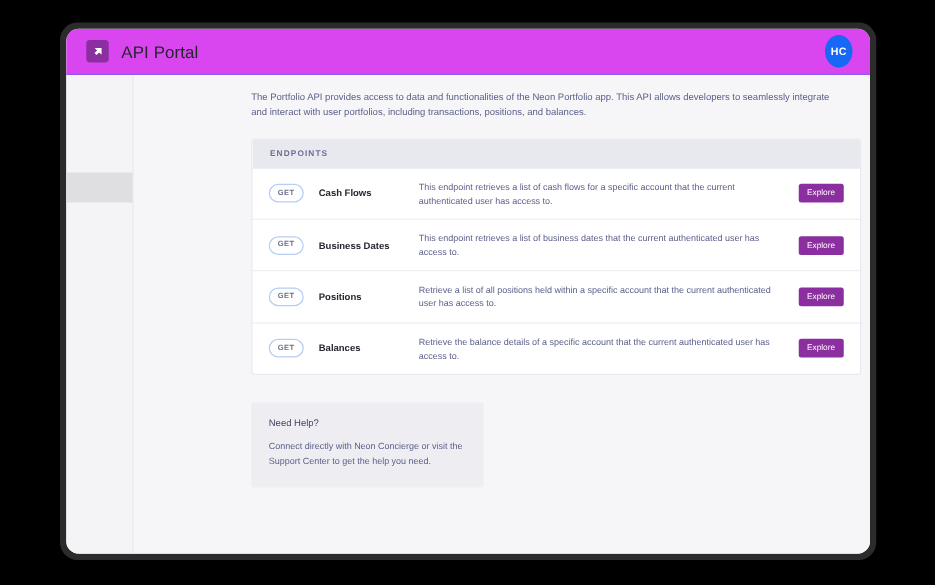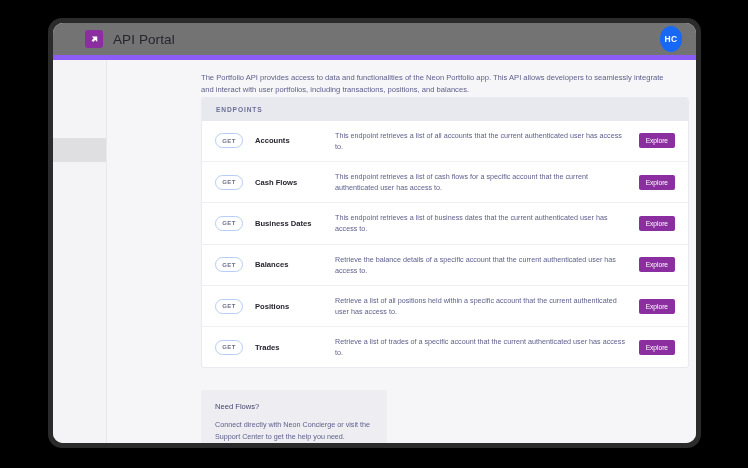--- a/index.html
+++ b/index.html
@@ -31,25 +31,25 @@
     height: 100%;
     background: #f6f6f8;
     border-radius: 10px;
     overflow: hidden;
   }
 
   
   .topbar {
     position: relative;
     height: 37px;
-    background: #737373;
-    border-bottom: 5px solid #8b5cf6;
-    display: flex;
-    align-items: center;
-    padding: 0 32px;
+    background: #d946ef;
+    border-bottom: 1px solid #8b5cf6;
+    display: flex;
+    align-items: center;
+    padding: 0 16px;
   }
 
   .brand {
     display: flex;
     align-items: center;
     gap: 10px;
   }
 
   .logo-mark {
     width: 18px;
@@ -119,21 +119,21 @@
     position: absolute;
     inset: 0;
     padding: 12px 20px 0 94px;
   }
 
   .intro {
     font-size: 7.6px;
     line-height: 1.62;
     color: #5c5f8a;
     max-width: 488px;
-    margin-bottom: 0;
+    margin-bottom: 14px;
   }
 
   
   .panel {
     background: #ffffff;
     border: 1px solid #e9e9ef;
     border-radius: 3px;
     width: 488px;
     overflow: hidden;
   }
@@ -250,65 +250,53 @@
       </div>
 
       <div class="content">
         <div class="scroll-pane">
 
           <p class="intro">The Portfolio API provides access to data and functionalities of the Neon Portfolio app. This API allows developers to seamlessly integrate and interact with user portfolios, including transactions, positions, and balances.</p>
 
           <div class="panel">
             <div class="panel-head">ENDPOINTS</div>
 
-            <div class="ep-row">
-              <span class="method">GET</span>
-              <span class="ep-name">Accounts</span>
-              <span class="ep-desc">This endpoint retrieves a list of all accounts that the current authenticated user has access to.</span>
-              <button class="explore-btn">Explore</button>
-            </div>
 
             <div class="ep-row">
               <span class="method">GET</span>
               <span class="ep-name">Cash Flows</span>
               <span class="ep-desc">This endpoint retrieves a list of cash flows for a specific account that the current authenticated user has access to.</span>
               <button class="explore-btn">Explore</button>
             </div>
 
             <div class="ep-row">
               <span class="method">GET</span>
               <span class="ep-name">Business Dates</span>
               <span class="ep-desc">This endpoint retrieves a list of business dates that the current authenticated user has access to.</span>
               <button class="explore-btn">Explore</button>
             </div>
 
             <div class="ep-row">
               <span class="method">GET</span>
+              <span class="ep-name">Positions</span>
+              <span class="ep-desc">Retrieve a list of all positions held within a specific account that the current authenticated user has access to.</span>
+              <button class="explore-btn">Explore</button>
+            </div>
+
+            <div class="ep-row">
+              <span class="method">GET</span>
               <span class="ep-name">Balances</span>
               <span class="ep-desc">Retrieve the balance details of a specific account that the current authenticated user has access to.</span>
               <button class="explore-btn">Explore</button>
             </div>
 
-            <div class="ep-row">
-              <span class="method">GET</span>
-              <span class="ep-name">Positions</span>
-              <span class="ep-desc">Retrieve a list of all positions held within a specific account that the current authenticated user has access to.</span>
-              <button class="explore-btn">Explore</button>
-            </div>
-
-            <div class="ep-row">
-              <span class="method">GET</span>
-              <span class="ep-name">Trades</span>
-              <span class="ep-desc">Retrieve a list of trades of a specific account that the current authenticated user has access to.</span>
-              <button class="explore-btn">Explore</button>
-            </div>
           </div>
 
           <div class="help-card">
-            <div class="help-title">Need Flows?</div>
+            <div class="help-title">Need Help?</div>
             <div class="help-text">Connect directly with Neon Concierge or visit the Support Center to get the help you need.</div>
           </div>
 
         </div>
       </div>
     </div>
   </div>
 </div>
 
 </body></html>

